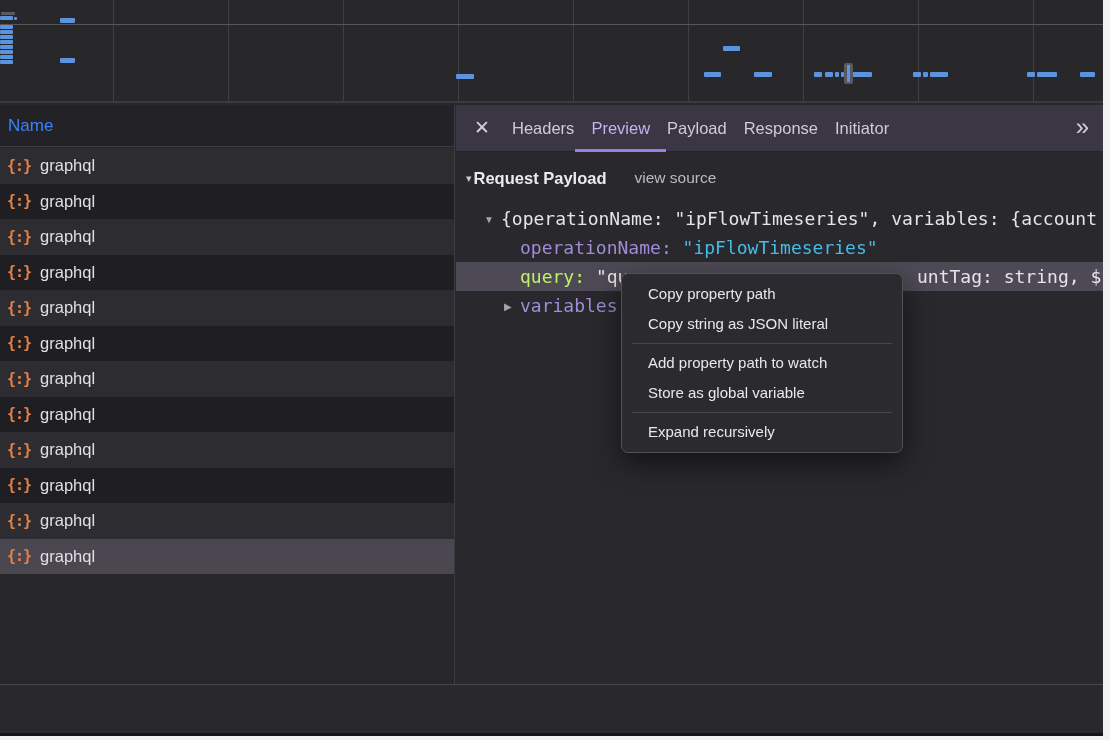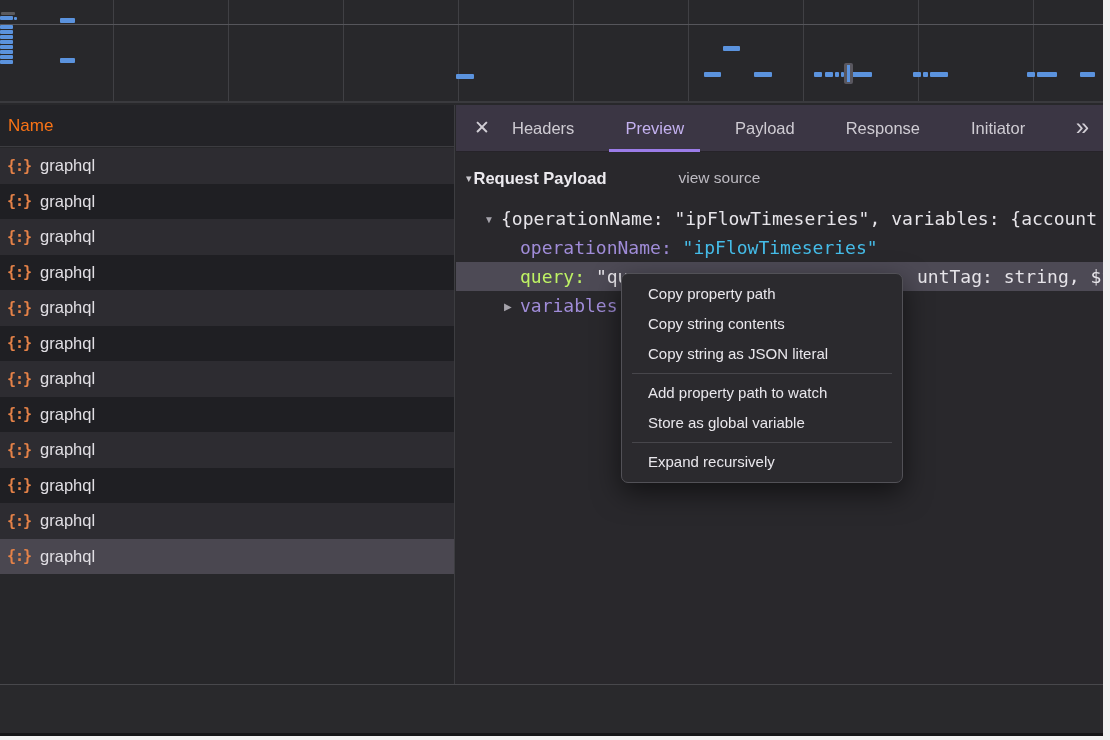--- a/index.html
+++ b/index.html
@@ -18,54 +18,54 @@
   .ov-bar.gray { background:#5a5a5e; }
   .ov-marker { position:absolute; background:#59575f; border-radius:2px; }
   .ov-marker::after { content:""; position:absolute; left:3px; top:2px; bottom:2px;
                       width:3px; background:#5b93de; }
 
   
   #left-panel { position:absolute; left:0; top:105px; width:455px; height:579px;
                 background:#27272a; border-right:1px solid #3d3d41; }
   #name-header { position:absolute; left:0; top:0; width:454px; height:42px;
                  background:#232327; border-bottom:1px solid #3c3c40;
-                 color:#f97316; font-size:17px; line-height:42px; padding-left:8px; }
+                 color:#3b82f6; font-size:17px; line-height:42px; padding-left:8px; }
   #rows { position:absolute; left:0; top:43px; width:454px; }
   .req-row { position:absolute; left:0; width:454px; height:35.5px;
              display:flex; align-items:center; color:#e0dee3; font-size:16.5px; }
   .req-row.odd  { background:#2d2c31; }
   .req-row.even { background:#1f1f23; }
   .req-row.selected { background:#4a4750; }
   .json-icon { font-family:"DejaVu Sans Mono", monospace; color:#e58248;
                font-size:15px; font-weight:bold; letter-spacing:-1px;
                margin:0 9px 0 7px; }
 
   
   #details { position:absolute; left:456px; top:105px; width:647px; height:579px;
              background:#29282c; }
   #tabbar { position:absolute; left:0; top:0; width:647px; height:47px;
             background:#3b3644; border-bottom:1px solid #262329; }
   #close-btn { position:absolute; left:12px; top:0; height:47px; width:28px;
                color:#d2cfd6; font-size:19px; line-height:45px; text-align:center; }
   #tabs { position:absolute; left:56px; top:0; height:47px; display:flex;
-          column-gap:51px; align-items:center; }
+          column-gap:17px; align-items:center; }
   .tab { position:relative; height:47px; line-height:47px; font-size:16.5px;
          color:#cfccd3; white-space:nowrap; }
   .tab.active { color:#c4b2f0; }
   .tab.active::after { content:""; position:absolute; left:-16px; right:-16px;
                        bottom:0; height:3px; background:#9b7ce8; }
   #overflow-btn { position:absolute; right:14px; top:0; height:47px;
                   color:#d2cfd6; font-size:24px; line-height:43px; }
 
   
   #payload-header { position:absolute; left:10px; top:58px; height:30px;
                     display:flex; align-items:center; }
   #payload-caret { color:#c8c6cc; font-size:11px; margin-right:2px; }
   #payload-title { color:#eceaef; font-size:16.5px; font-weight:bold; }
-  #view-source { color:#bdbbc2; font-size:15.5px; margin-left:72px; }
+  #view-source { color:#bdbbc2; font-size:15.5px; margin-left:28px; }
 
   .tree-row { position:absolute; left:0; width:647px; height:29px;
               font-family:"DejaVu Sans Mono", monospace; font-size:18px;
               line-height:29px; white-space:nowrap; overflow:hidden; color:#d6d4d9; }
   .tree-row .caret { position:absolute; font-size:10px; color:#a5a3ab;
                      font-family:"Liberation Sans", sans-serif; }
   .tree-row.highlight { background:#4d4a55; }
   .tok-key { color:#a08cd8; }
   .tok-key.on-select { color:#bef264; }
   .tok-str { color:#45bce8; }
@@ -235,21 +235,20 @@
         <span class="tok-key" style="position:absolute; left:64px;">variables</span>
       </div>
     </div>
 
     <div id="footer-line"></div>
     <div id="footer"></div>
     <div id="bottom-strip"></div>
 
     <div id="context-menu">
         <div class="menu-item">Copy property path</div>
-        <div class="menu-item">Copy string contents</div>
         <div class="menu-item">Copy string as JSON literal</div>
         <div class="menu-sep"></div>
         <div class="menu-item">Add property path to watch</div>
         <div class="menu-item">Store as global variable</div>
         <div class="menu-sep"></div>
         <div class="menu-item">Expand recursively</div>
       </div>
 
   </div>
 </div>

